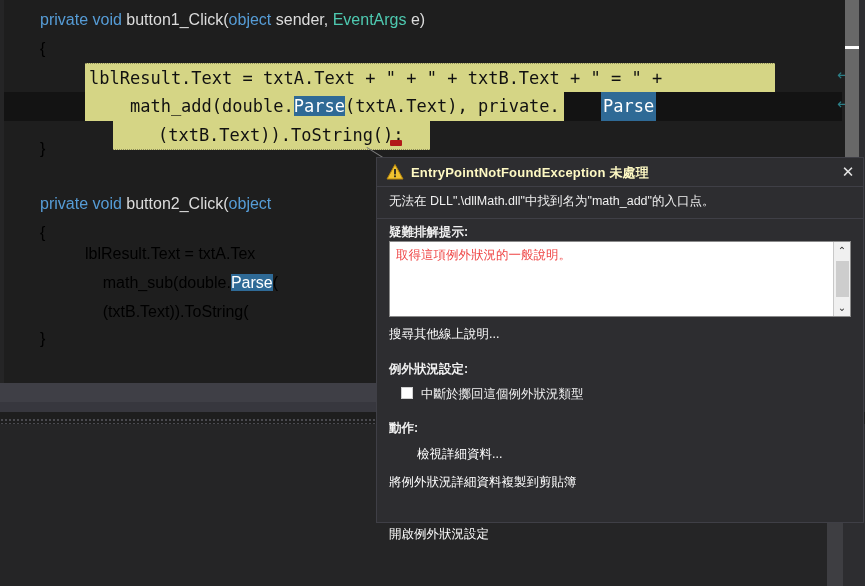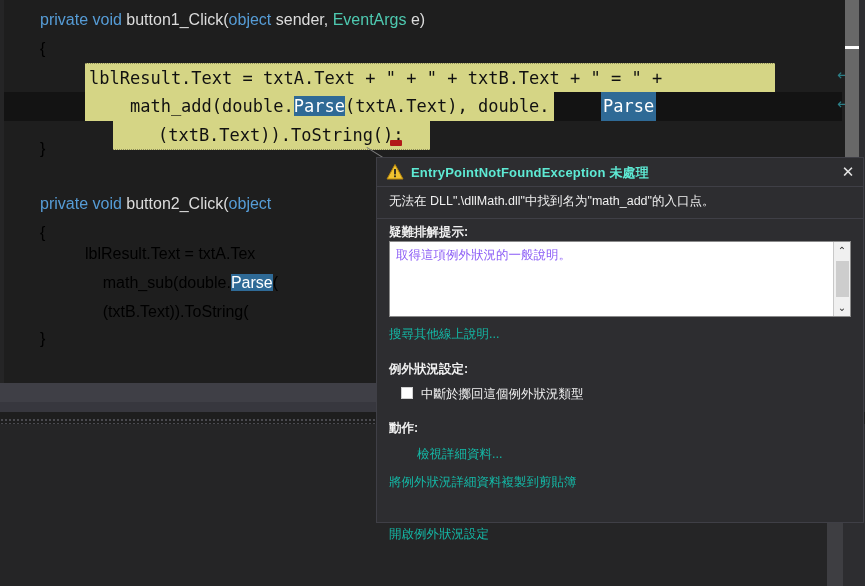--- a/index.html
+++ b/index.html
@@ -59,46 +59,46 @@
 
   
   .dlg{
     position:absolute;left:376px;top:157px;width:488px;height:366px;
     background:#2d2d30;border:1px solid #3f3f46;box-sizing:border-box;
     color:#f1f1f1;font-size:12px;
   }
   .dlg-title{position:relative;height:28px;border-bottom:1px solid #3f3f46;}
   .warn-icon{position:absolute;left:9px;top:5px;width:18px;height:18px;}
   .dlg-title-text{
-    position:absolute;left:34px;top:6px;font-size:13px;font-weight:bold;color:#5eead4;
+    position:absolute;left:34px;top:6px;font-size:13px;font-weight:bold;color:#fef9c3;
     letter-spacing:0.2px;
   }
   .dlg-close{
     position:absolute;right:4px;top:3px;width:22px;height:22px;
     color:#e6e6e6;font-size:15px;text-align:center;line-height:22px;cursor:pointer;
   }
   .dlg-msg{
     position:absolute;left:12px;top:34px;width:462px;font-size:12.5px;color:#f0f0f0;
     line-height:18px;
   }
   .dlg-sep{position:absolute;left:0;top:60px;width:486px;height:1px;background:#3f3f46;}
   .sec-label{position:absolute;font-weight:bold;font-size:12.5px;color:#f0f0f0;}
 
   .tipbox{
     position:absolute;left:12px;top:83px;width:462px;height:76px;
     background:#ffffff;border:1px solid #8a8a8a;box-sizing:border-box;overflow:hidden;
   }
-  .tip-link{position:absolute;left:6px;top:5px;color:#8b5cf6;font-size:12.5px;cursor:pointer;}
+  .tip-link{position:absolute;left:6px;top:5px;color:#ef4444;font-size:12.5px;cursor:pointer;}
   .tip-scroll{position:absolute;right:0;top:0;width:17px;height:74px;background:#f0f0f0;border-left:1px solid #c8c8c8;box-sizing:border-box;}
   .tip-arrow{position:absolute;left:0;width:16px;height:17px;color:#303030;font-size:10px;text-align:center;line-height:17px;cursor:pointer;}
   .tip-arrow.up{top:0;}
   .tip-arrow.dn{bottom:0;}
   .tip-thumb{position:absolute;left:2px;top:19px;width:13px;height:36px;background:#cdcdcd;}
 
-  .link{color:#14b8a6;font-size:12.5px;cursor:pointer;position:absolute;}
+  .link{color:#ffffff;font-size:12.5px;cursor:pointer;position:absolute;}
 
   .chk-row{position:absolute;left:24px;}
   .chk-box{
     position:absolute;left:0;top:1px;width:12px;height:12px;background:#ffffff;
     border:1px solid #d0d0d0;box-sizing:border-box;cursor:pointer;
   }
   .chk-label{position:absolute;left:20px;top:0;font-size:12.5px;color:#f0f0f0;white-space:nowrap;}
 </style>
 </head>
 <body>
@@ -108,21 +108,21 @@
   <div class="editor">
 
     <div class="curline" style="top:92px;"></div>
 
     <div class="ln" style="top:11px;"><span class="kw">private</span><span class="plain"> </span><span class="kw">void</span><span class="plain"> </span><span class="plain">button1_Click(</span><span class="kw">object</span><span class="plain"> sender, </span><span class="type">EventArgs</span><span class="plain"> e)</span></div>
 
     <div class="ln" style="top:40px;">{</div>
 
     <div class="stmt-hl dotted-top" style="left:81px;top:63px;padding:0 4px;width:690px;"><span>lblResult.Text = txtA.Text + " + " + txtB.Text + " = " +</span></div>
 
-    <div class="stmt-hl" style="left:81px;top:92px;padding:0 4px;"><span>    math_add(double.</span><span class="sel">Parse</span><span>(txtA.Text), double.</span></div>
+    <div class="stmt-hl" style="left:81px;top:92px;padding:0 4px;"><span>    math_add(double.</span><span class="sel">Parse</span><span>(txtA.Text), private.</span></div>
     <div class="sel-dark" style="position:absolute;left:597px;top:92px;height:29px;line-height:29px;font-family:'DejaVu Sans Mono','Liberation Mono',monospace;font-size:17px;padding:0 2px;">Parse</div>
 
     <div class="stmt-hl dotted-bot" style="left:81px;top:121px;padding:0 4px;width:317px;margin-left:28px;"><span>    (txtB.Text)).ToString();</span></div>
 
     <div class="errmark" style="left:386px;top:140px;"></div>
     <div class="pointer-line" style="left:363px;top:147px;width:44px;transform:rotate(32deg);"></div>
 
     <div class="ln" style="top:140px;">}</div>
 
     <div class="ln" style="top:195px;"><span class="kw">private</span><span class="plain"> </span><span class="kw">void</span><span class="plain"> </span><span class="plain">button2_Click(</span><span class="kw">object</span></div>

